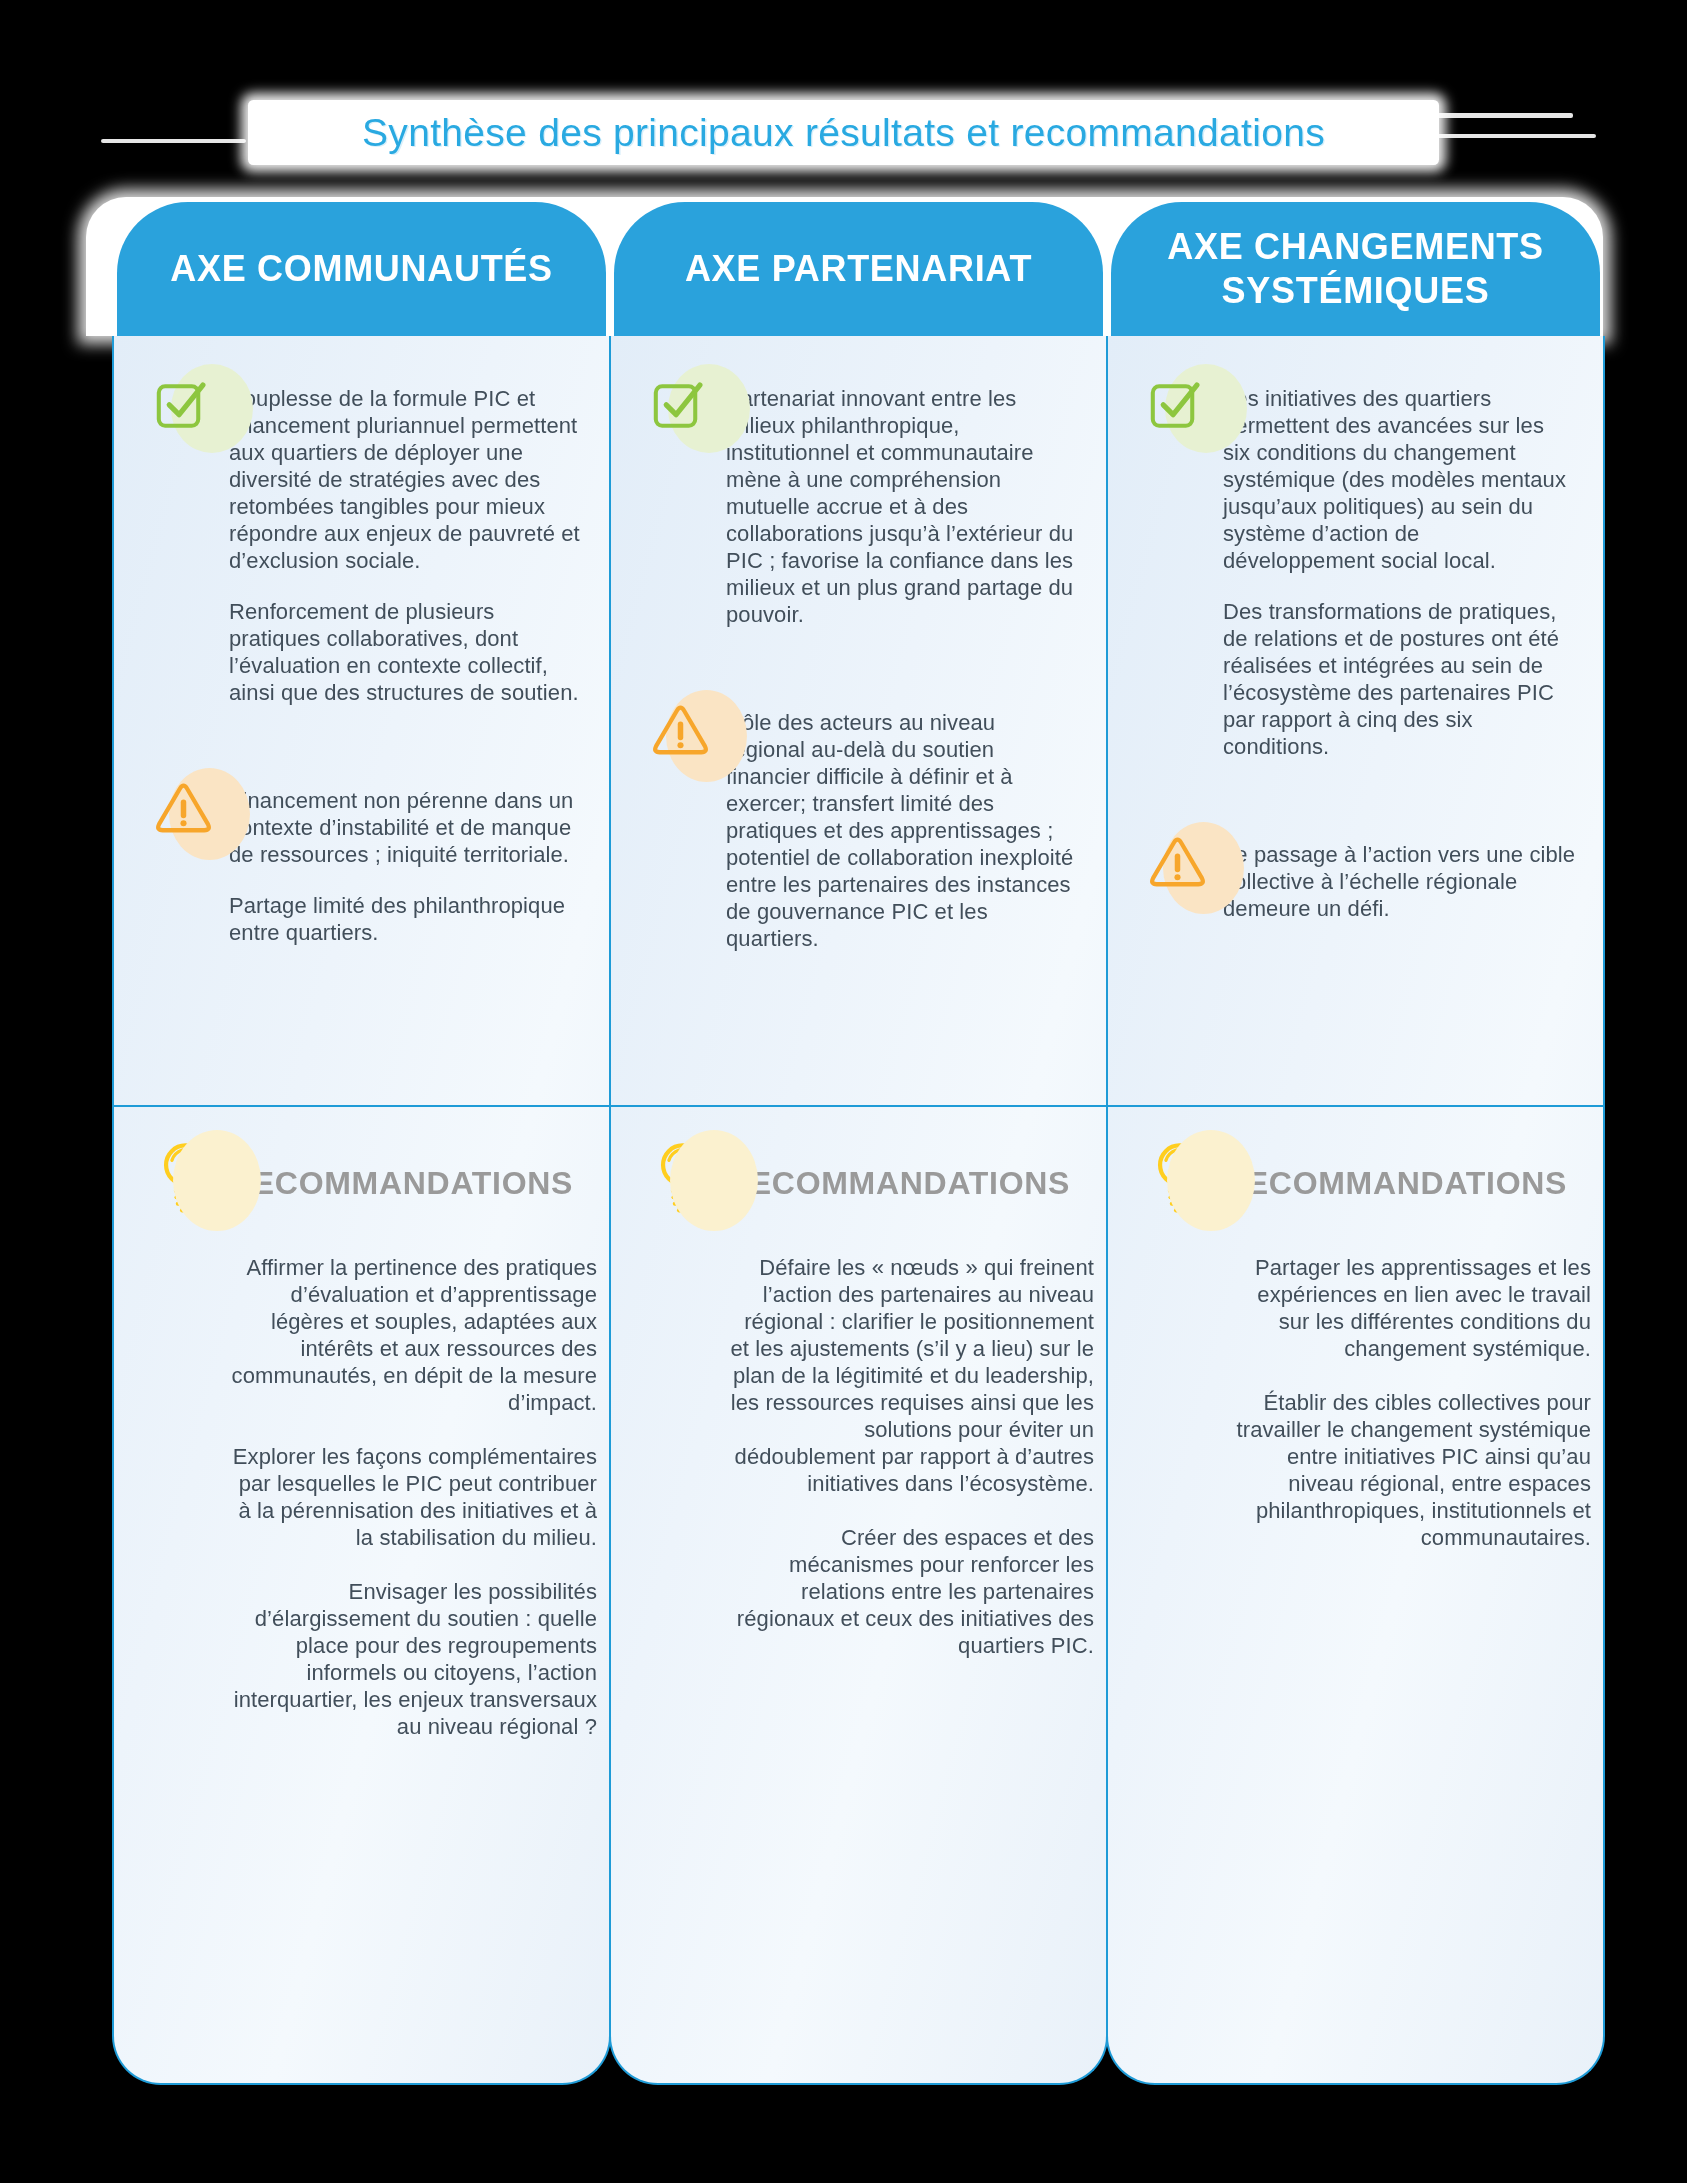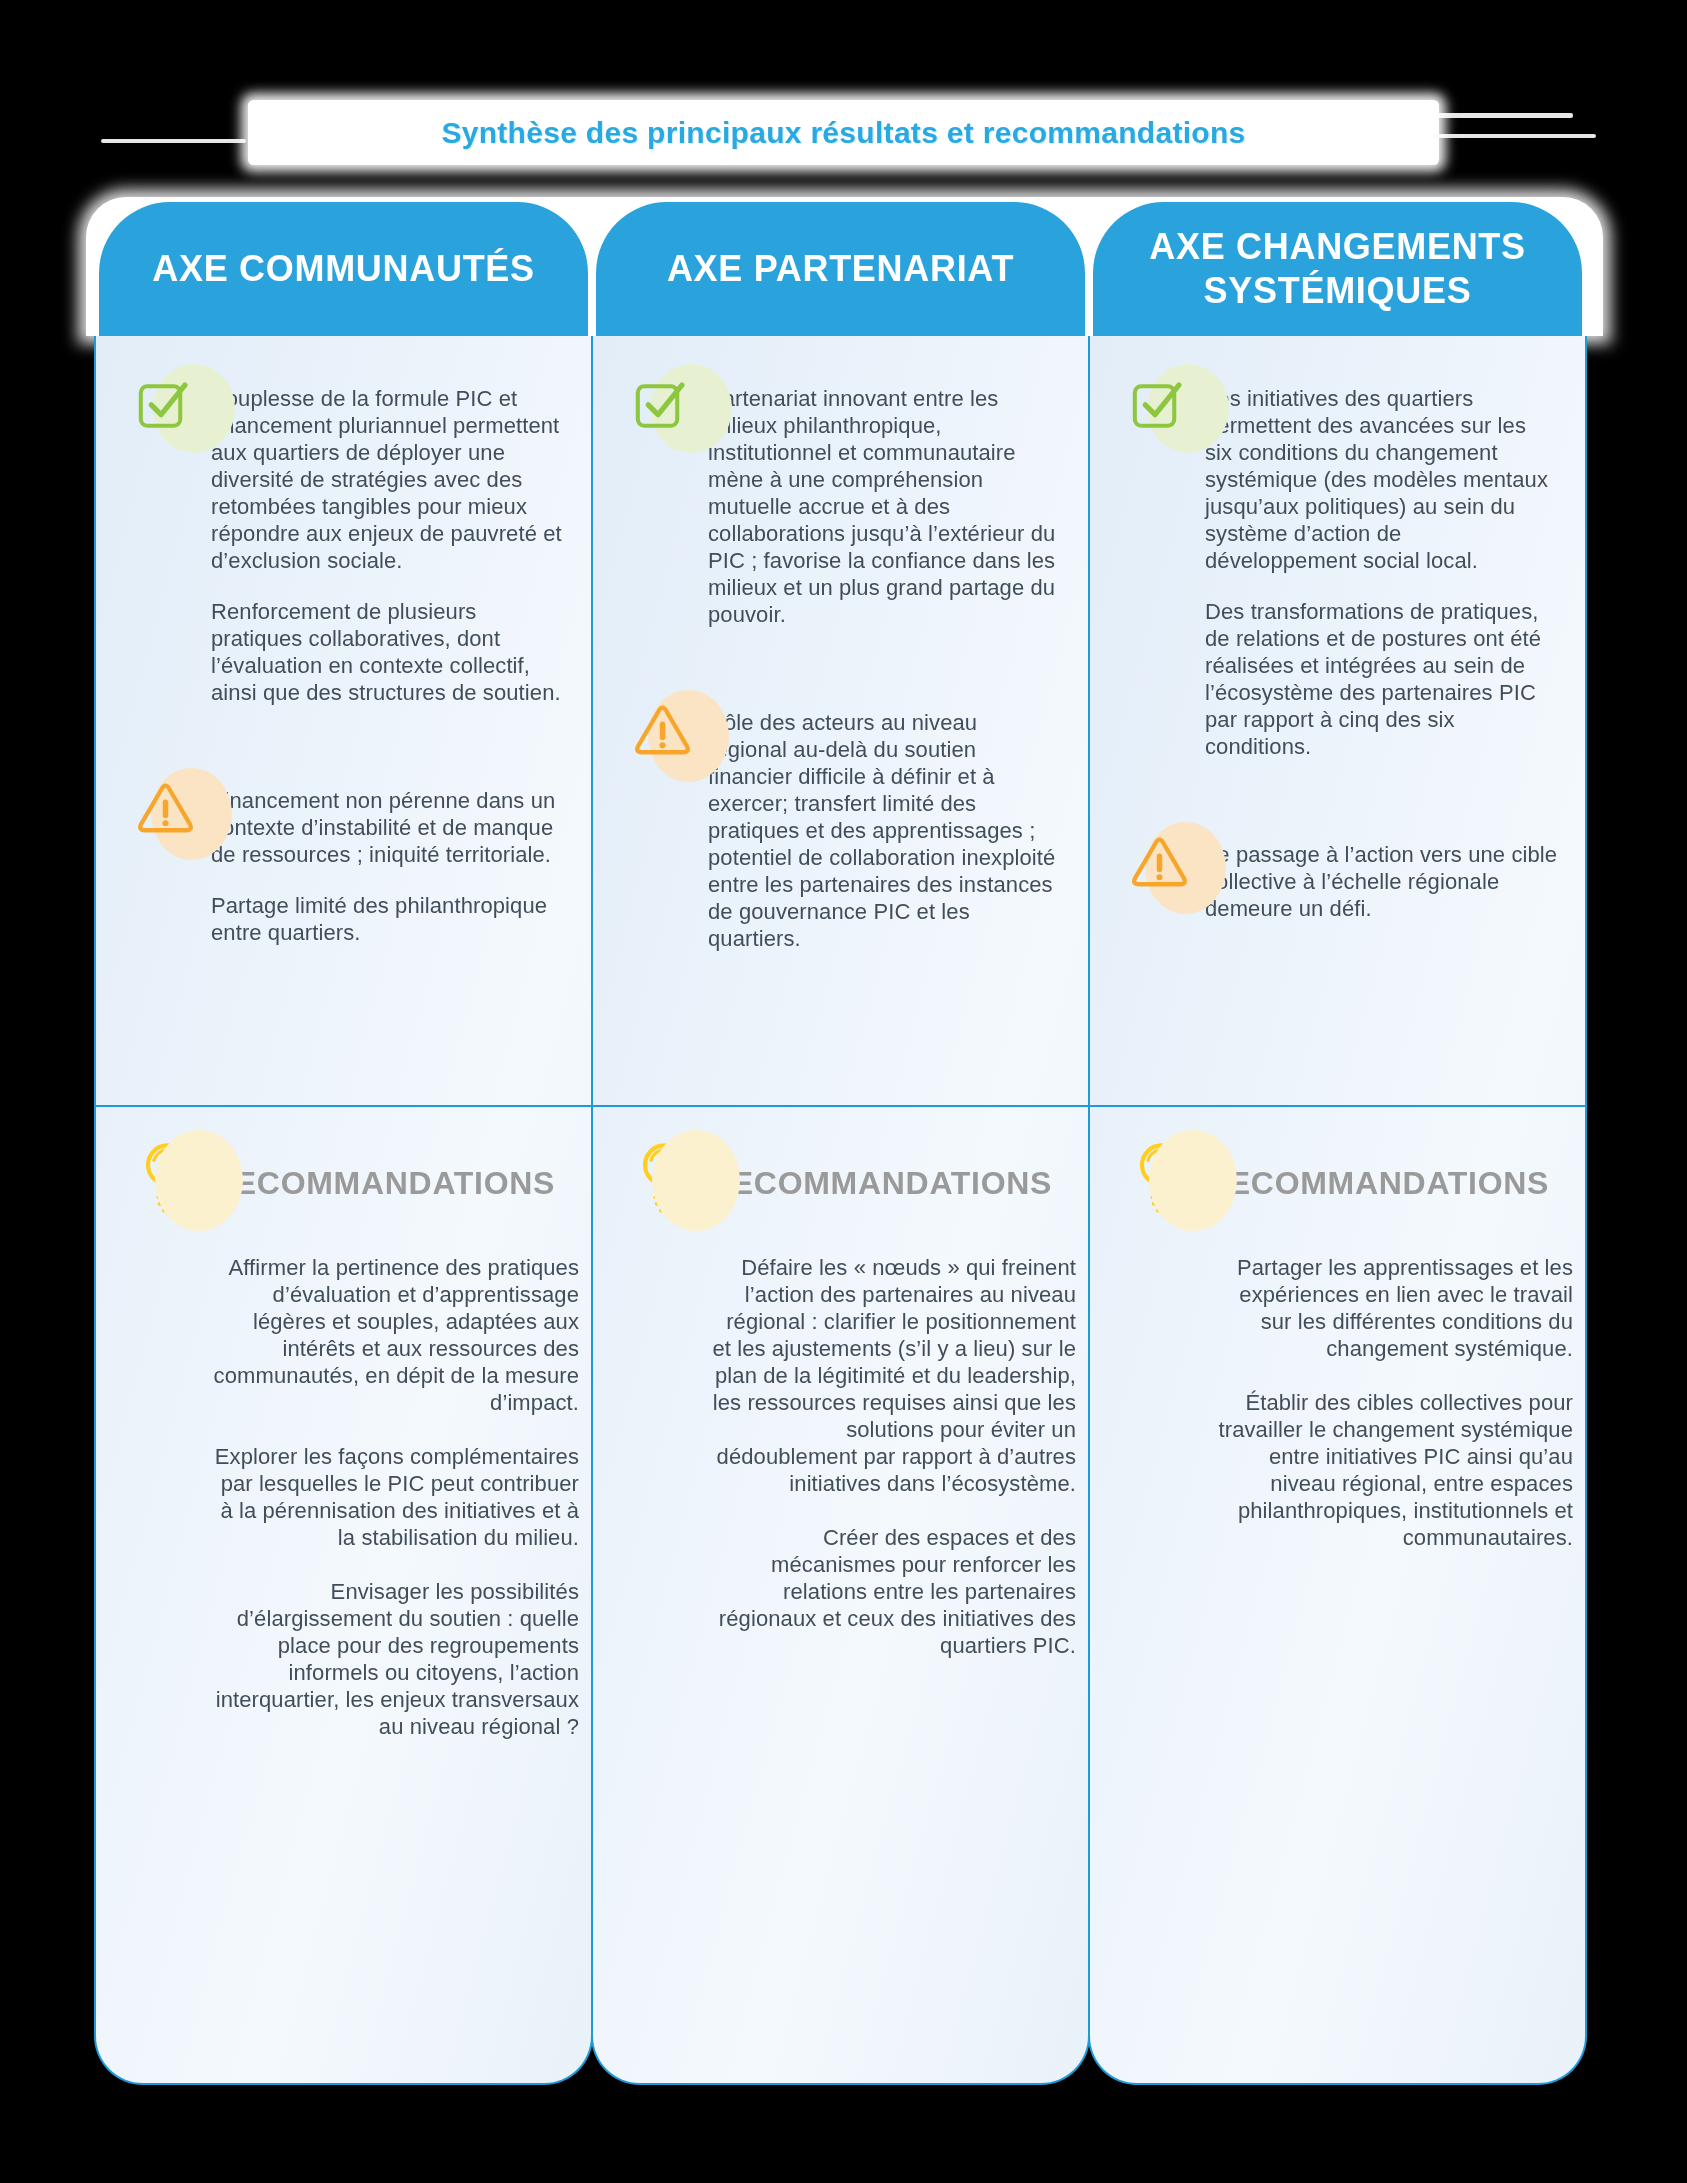--- a/index.html
+++ b/index.html
@@ -11,37 +11,37 @@
     overflow:hidden;
   }
   
   .title-band{
     position:absolute;left:248px;top:100px;width:1191px;height:65px;
     background:#fff;border-radius:5.4px;
     box-shadow:0 0 12px 6.7px rgba(255,255,255,0.92);
     display:flex;align-items:center;justify-content:center;
   }
   .page-title{
-    font-size:30px;font-weight:bold;color:#29A9E1;letter-spacing:0.3px;
+    font-size:39px;font-weight:normal;color:#29A9E1;letter-spacing:0.3px;
     white-space:nowrap;
     text-shadow:1.3px 1.3px 0 rgba(41,169,225,0.18);
   }
   .streak{position:absolute;background:rgba(255,255,255,0.9);filter:blur(0.7px);border-radius:2px;}
   .streak1{left:1429px;top:113px;width:144px;height:4.7px;}
   .streak2{left:1429px;top:134px;width:167px;height:4px;}
   .streak3{left:101px;top:139px;width:145px;height:4px;}
   
   .header-glow{
     position:absolute;left:86px;top:197px;width:1517px;height:139px;
     background:#fff;border-radius:40px 40px 0 0;
     box-shadow:0 0 15px 8px rgba(255,255,255,0.85);
   }
   
   .columns{
-    position:absolute;left:94px;top:202px;width:1496px;height:1883px;
+    position:absolute;left:112px;top:202px;width:1496px;height:1883px;
     display:flex;align-items:stretch;
   }
   .column{width:499px;flex-shrink:0;display:flex;flex-direction:column;position:relative;}
   .column + .column{margin-left:-2px;}
   .col-header{
     height:134px;margin:0 4.7px;flex-shrink:0;
     background:#2AA2DC;
     border-radius:71px 71px 0 0;
     display:flex;align-items:center;justify-content:center;
   }

